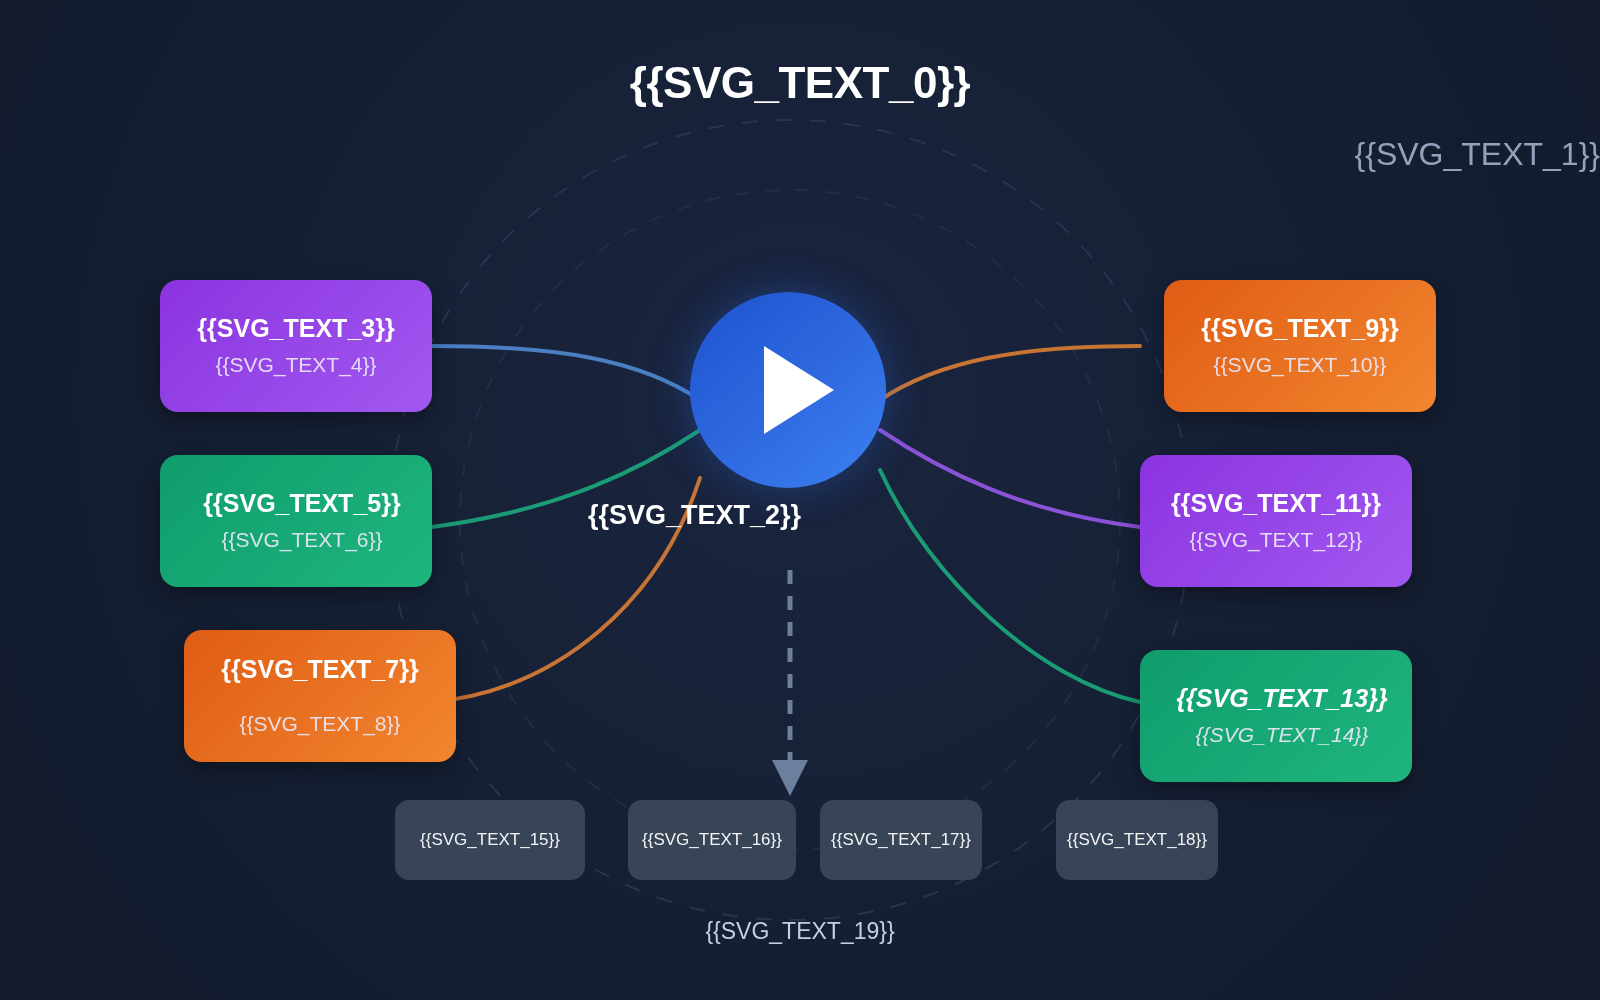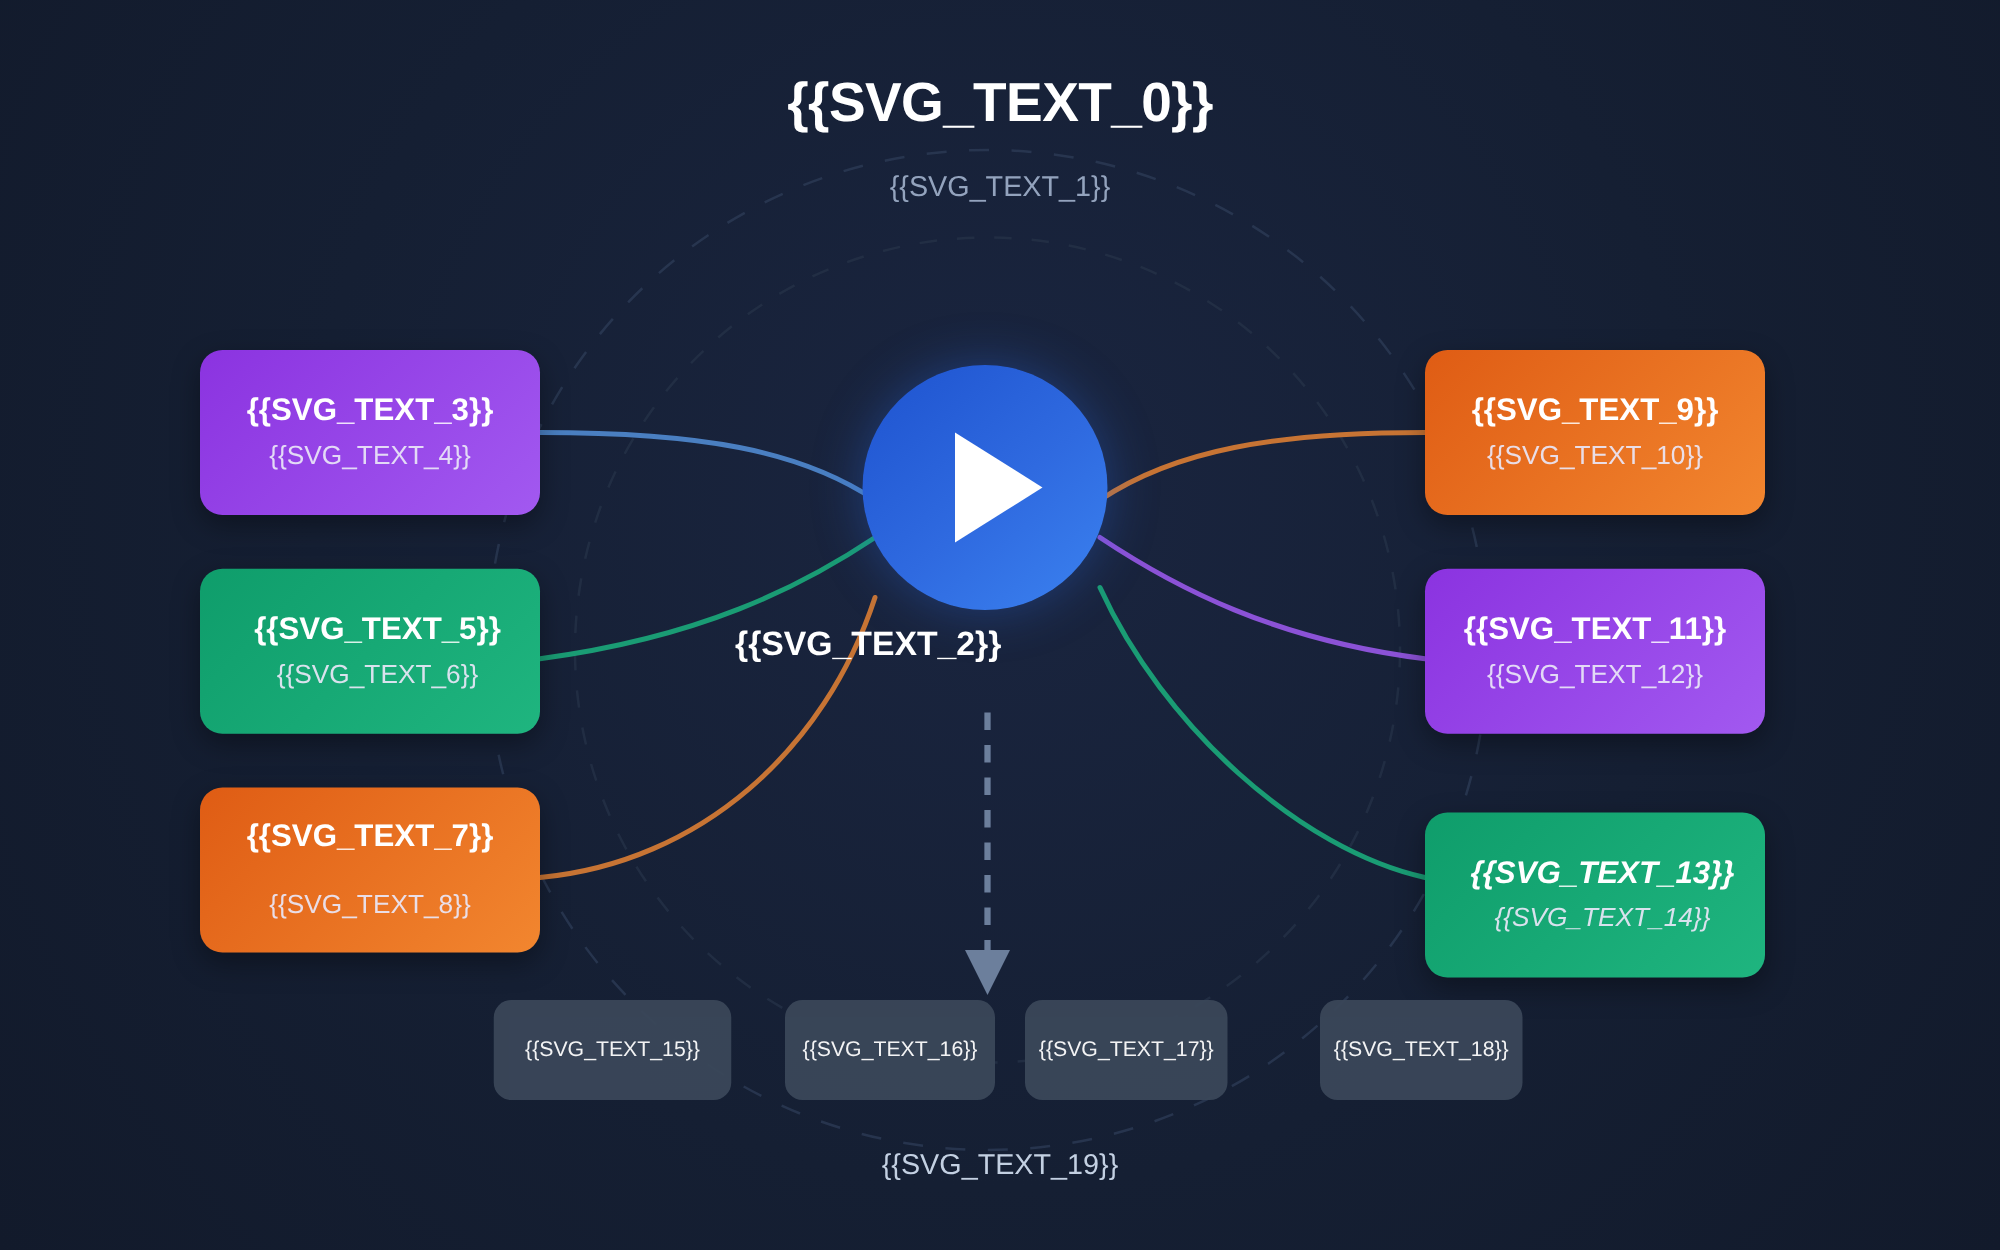--- a/index.html
+++ b/index.html
@@ -25,22 +25,22 @@
   
   .title {
     position:absolute; left:0; top:58px; width:1600px;
     text-align:center;
     font-size:44px; font-weight:bold; color:#ffffff;
     letter-spacing:-0.5px;
     z-index:6;
   }
   .subtitle {
     position:absolute; left:0; top:136px; width:1600px;
-    text-align:center;
-    font-size:23px; color:#93a3bd;
+    text-align:right;
+    font-size:32px; color:#93a3bd;
     z-index:6;
   }
   .footer-caption {
     position:absolute; left:0; top:918px; width:1600px;
     text-align:center;
     font-size:23px; color:#c3d0e2;
     z-index:6;
   }
 
   
@@ -57,21 +57,21 @@
     font-size:25px; font-weight:bold; color:#ffffff;
     line-height:1.1; white-space:nowrap;
   }
   .card .c-sub {
     margin-top:10px;
     font-size:21px; color:#eae7f8; opacity:.92;
     white-space:nowrap;
   }
   .card.purple { background:linear-gradient(135deg,#8b33e0 0%,#a259f0 100%); }
   .card.green  { background:linear-gradient(135deg,#0f9d6b 0%,#1fb57f 100%);padding-left:12px; }
-  .card.orange { background:linear-gradient(135deg,#df5c14 0%,#f2862f 100%); }
+  .card.orange { background:linear-gradient(135deg,#df5c14 0%,#f2862f 100%);margin-left:24px; }
 
   
   #card-l1 { left:160px; top:280px; }
   #card-l2 { left:160px; top:455px; }
   #card-l3 { left:160px; top:630px;gap:18px; }
   #card-r1 { left:1140px; top:280px; }
   #card-r2 { left:1140px; top:455px;align-items:center; }
   #card-r3 { left:1140px; top:650px;font-style:italic; }
 
   

